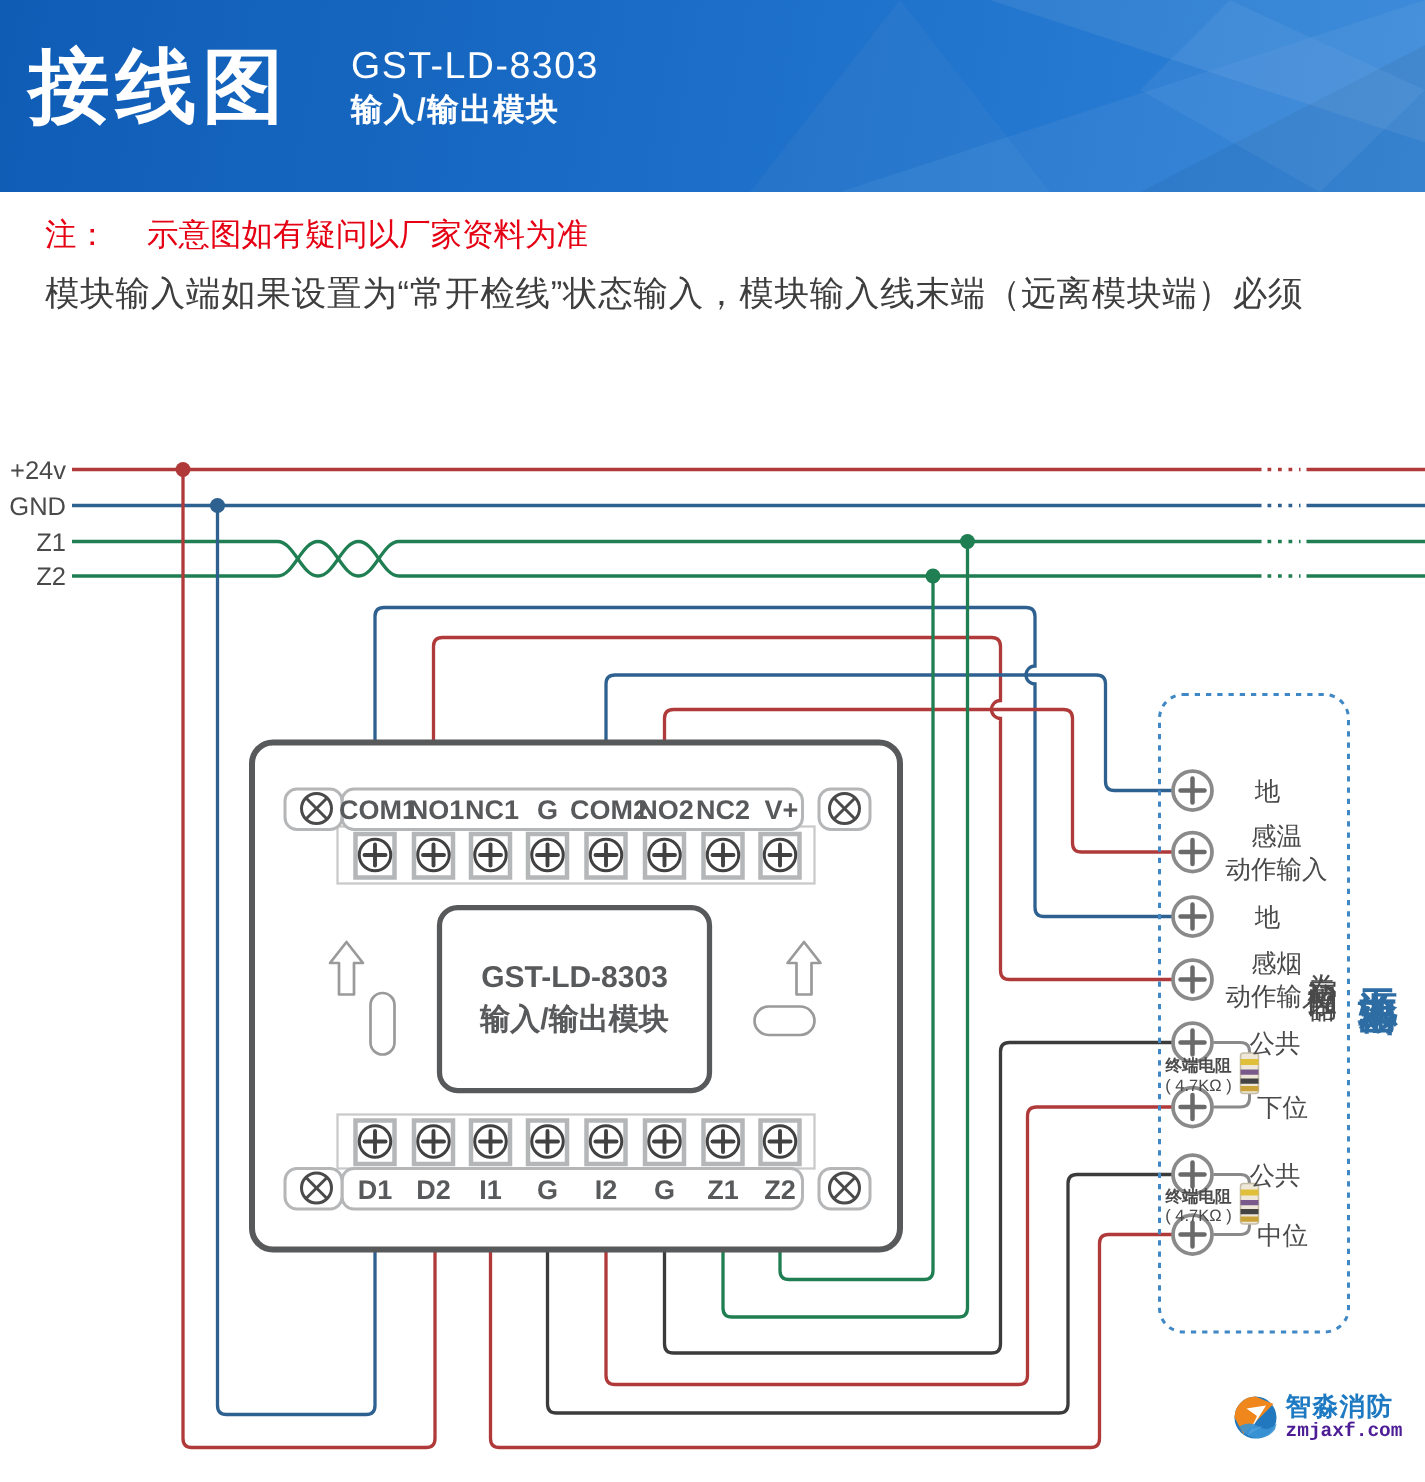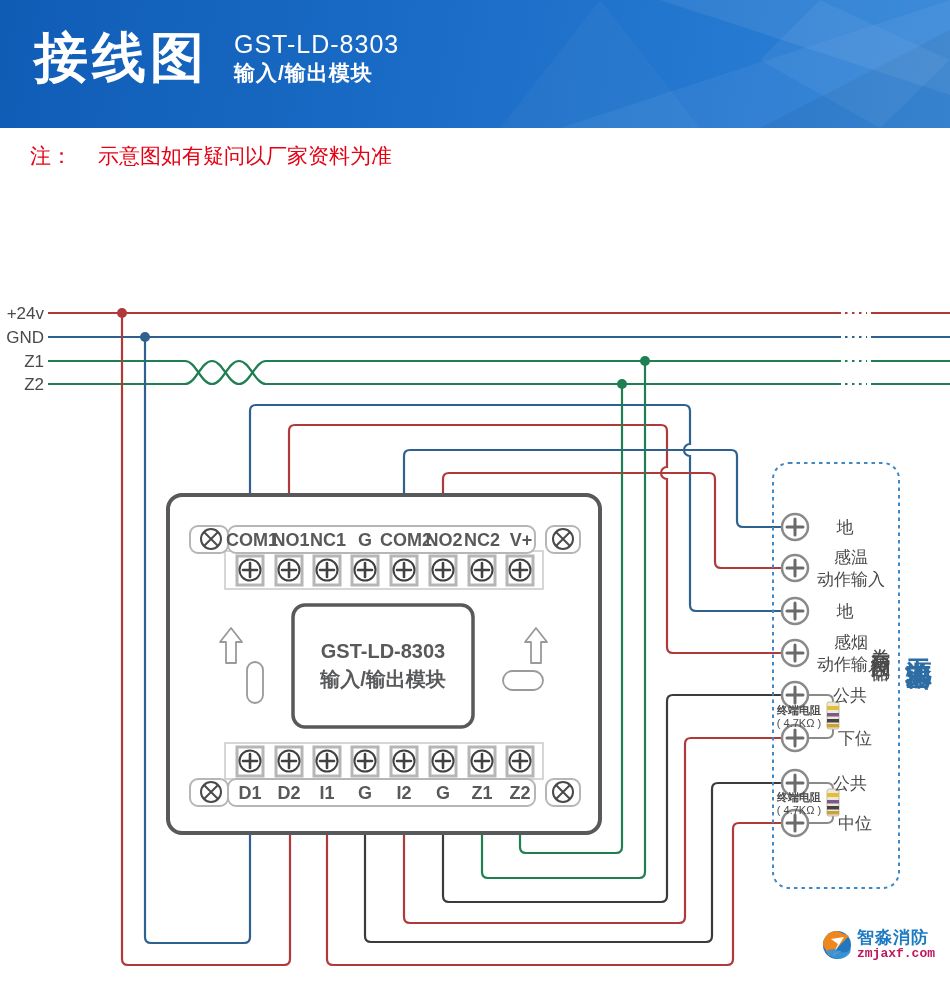--- a/index.html
+++ b/index.html
@@ -2,21 +2,21 @@
 <html><head>
 <meta charset="utf-8">
 <style>
   html,body{margin:0;padding:0;background:#fff;}
   .page{position:relative;width:950px;height:988px;background:#fff;overflow:hidden;
         font-family:"Liberation Sans",sans-serif;}
   
   .hdr{position:absolute;left:0;top:0;width:950px;height:128px;
        background:linear-gradient(100deg,#0f5cb5 0%,#1a6cc6 45%,#2f83d8 100%);}
   .hdr svg{position:absolute;left:0;top:0;}
-  .hdr-title{position:absolute;left:34px;top:22px;font-size:54px;font-weight:900;
+  .hdr-title{position:absolute;left:19px;top:22px;font-size:54px;font-weight:900;
              color:#fff;letter-spacing:4px;font-family:Liberation Mono, monospace;}
   .hdr-model{position:absolute;left:234px;top:30px;font-size:25px;color:#fff;font-weight:500;letter-spacing:1px;}
   .hdr-sub{position:absolute;left:234px;top:59px;font-size:21px;color:#fff;font-weight:700;letter-spacing:1px;}
   
   .note-red{position:absolute;left:30px;top:142px;font-size:21px;color:#e60013;font-weight:500;}
   .note-red .warn{margin-left:26px;}
   .body-line{position:absolute;left:30px;width:905px;font-size:23px;color:#3e3e3e;
              line-height:40px;letter-spacing:0.5px;}
   
   .diagram{position:absolute;left:0;top:0;width:950px;height:988px;}
@@ -29,21 +29,21 @@
   .res-val{font-size:11px;fill:#4a4a4a;text-anchor:middle;}
   
   .v-ctl{position:absolute;left:868px;top:632px;writing-mode:vertical-rl;
          font-size:20px;color:#4a4a4a;letter-spacing:3px;font-weight:500;}
   .v-out{position:absolute;left:902px;top:638px;writing-mode:vertical-rl;
          font-size:26px;color:#2e6da4;letter-spacing:2px;font-weight:700;}
   
   .logo{position:absolute;left:822px;top:929px;display:flex;align-items:center;gap:5px;}
   .logo-txt{display:flex;flex-direction:column;line-height:1.05;}
   .logo-name{font-size:17px;font-weight:700;color:#1d7ac2;letter-spacing:1px;}
-  .logo-url{font-size:13px;font-weight:700;color:#be185d;font-family:"Liberation Mono",monospace;}
+  .logo-url{font-size:13px;font-weight:700;color:#4c1d95;font-family:"Liberation Mono",monospace;}
 </style>
 </head>
 <body>
 
 <div class="page">
 
   <div class="hdr">
     <svg width="950" height="128">
       <polygon points="560,128 950,0 950,128" fill="rgba(255,255,255,0.05)"></polygon>
       <polygon points="660,0 950,95 950,0" fill="rgba(255,255,255,0.07)"></polygon>
@@ -52,20 +52,21 @@
       <polygon points="600,0 700,128 500,128" fill="rgba(255,255,255,0.03)"></polygon>
     </svg>
     <div class="hdr-title">接线图</div>
     <div class="hdr-model">GST-LD-8303</div>
     <div class="hdr-sub">输入/输出模块</div>
   </div>
 
   <div class="note-red">
     <span>注：</span><span class="warn">示意图如有疑问以厂家资料为准</span>
   </div>
+  <div class="body-line" style="top:175px">模块输入端如果设置为“常开检线”状态输入，模块输入线末端（远离模块端）必须</div>
 
   <svg class="diagram" viewBox="0 0 950 988">
 
     <g fill="none" stroke-width="2.2">
 
       <path d="M48,313 H841" stroke="#b03a3a"></path>
       <path d="M845,313 H867" stroke="#b03a3a" stroke-dasharray="2.5,4.5"></path>
       <path d="M871,313 H950" stroke="#b03a3a"></path>
 
       <path d="M48,337 H841" stroke="#2e6090"></path>

